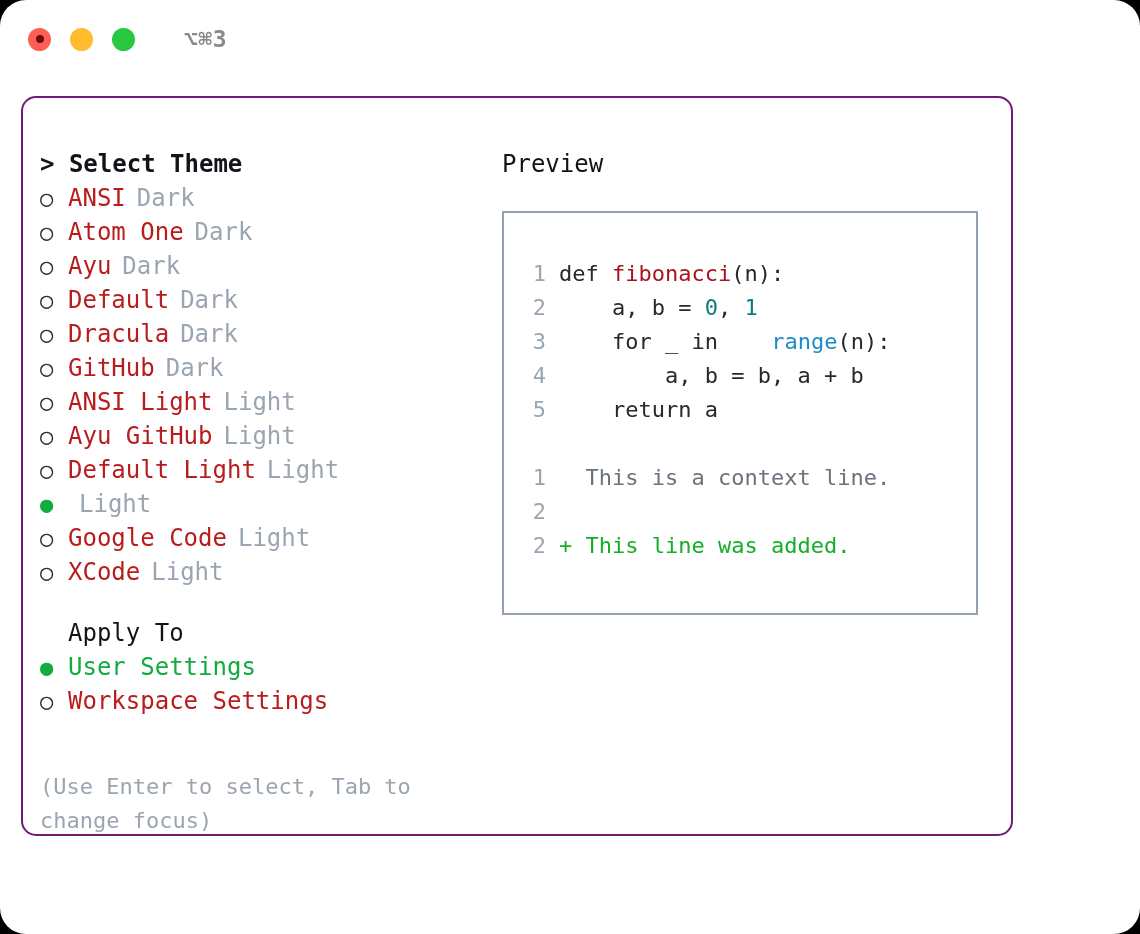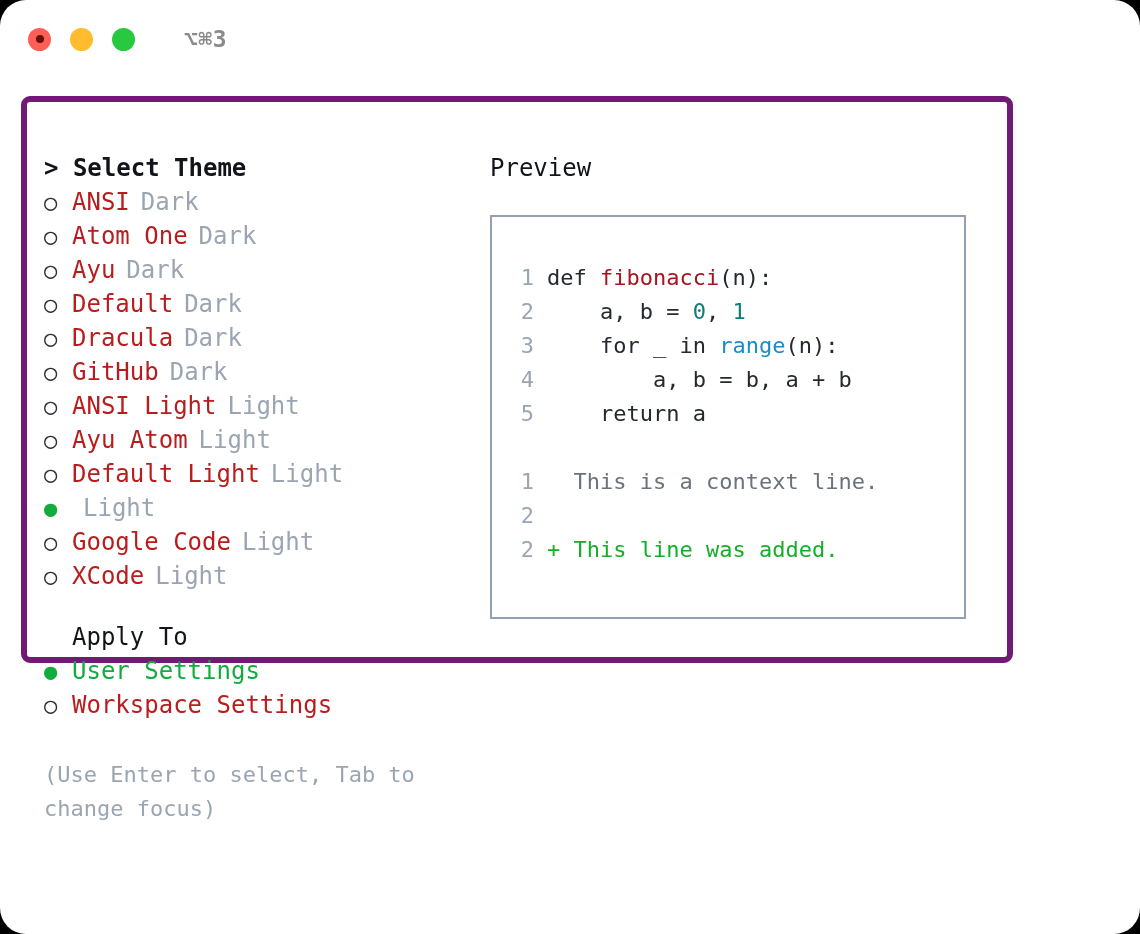--- a/index.html
+++ b/index.html
@@ -71,23 +71,23 @@
     letter-spacing: 0.5px;
     white-space: pre;
   }
 
   
   .panel {
     position: absolute;
     left: 21px;
     top: 96px;
     width: 992px;
-    height: 567px;
-    border: 6px solid #701a75;
-    border-radius: 9px;
+    height: 740px;
+    border: 2px solid #701a75;
+    border-radius: 15px;
     box-sizing: border-box;
   }
 
   .panel-inner {
     position: relative;
     width: 100%;
     height: 100%;
   }
 
   
@@ -135,31 +135,31 @@
     margin-top: 27px;
     padding-left: 28px;
     font-size: 24px;
     color: #111418;
     line-height: 34px;
     height: 34px;
     white-space: pre;
   }
 
   .hint {
-    margin-top: 36px;
+    margin-top: 52px;
     font-size: 22px;
     line-height: 34px;
     color: #9aa5b1;
     width: 420px;
   }
 
   
   .right-col {
     position: absolute;
-    left: 463px;
+    left: 479px;
     top: 49px;
     width: 486px;
   }
   .preview-heading {
     font-size: 24px;
     color: #111418;
     line-height: 34px;
     height: 34px;
     white-space: pre;
   }
@@ -183,21 +183,21 @@
   .ln {
     flex: 0 0 28px;
     text-align: right;
     color: #9aa5b1;
     margin-right: 13px;
   }
   .code-text { color: #24292e; }
 
   .tok-fn   { color: #a8131e; }
   .tok-num  { color: #0e7c7b; }
-  .tok-bi   { color: #1a8cc8; }
+  .tok-bi   { color: #1a8cc8; margin-left: 40px; }
   .tok-plain{ color: #24292e; }
 
   .diff-gap { height: 34px; }
   .diff-ctx { color: #6a737d; }
   .diff-del { color: #c0141f; }
   .diff-add { color: #14ae28; }
 </style>
 </head>
 <body>
 
@@ -221,21 +221,21 @@
         <div class="section-title bold">&gt; Select Theme</div>
 
         <div id="theme-list">
             <div class="opt-row"><span class="marker">○</span><span class="opt-label">ANSI</span><span class="opt-badge">Dark</span></div>
             <div class="opt-row"><span class="marker">○</span><span class="opt-label">Atom One</span><span class="opt-badge">Dark</span></div>
             <div class="opt-row"><span class="marker">○</span><span class="opt-label">Ayu</span><span class="opt-badge">Dark</span></div>
             <div class="opt-row"><span class="marker">○</span><span class="opt-label">Default</span><span class="opt-badge">Dark</span></div>
             <div class="opt-row"><span class="marker">○</span><span class="opt-label">Dracula</span><span class="opt-badge">Dark</span></div>
             <div class="opt-row"><span class="marker">○</span><span class="opt-label">GitHub</span><span class="opt-badge">Dark</span></div>
             <div class="opt-row"><span class="marker">○</span><span class="opt-label">ANSI Light</span><span class="opt-badge">Light</span></div>
-            <div class="opt-row"><span class="marker">○</span><span class="opt-label">Ayu Atom</span><span class="opt-badge">Light</span></div>
+            <div class="opt-row"><span class="marker">○</span><span class="opt-label">Ayu GitHub</span><span class="opt-badge">Light</span></div>
             <div class="opt-row"><span class="marker">○</span><span class="opt-label">Default Light</span><span class="opt-badge">Light</span></div>
             <div class="opt-row selected"><span class="marker sel">●</span><span class="opt-badge">Light</span></div>
             <div class="opt-row"><span class="marker">○</span><span class="opt-label">Google Code</span><span class="opt-badge">Light</span></div>
             <div class="opt-row"><span class="marker">○</span><span class="opt-label">XCode</span><span class="opt-badge">Light</span></div>
           </div>
 
         <div class="apply-title">Apply To</div>
 
         <div id="apply-list">
             <div class="opt-row selected"><span class="marker sel">●</span><span class="opt-label">User Settings</span></div>

